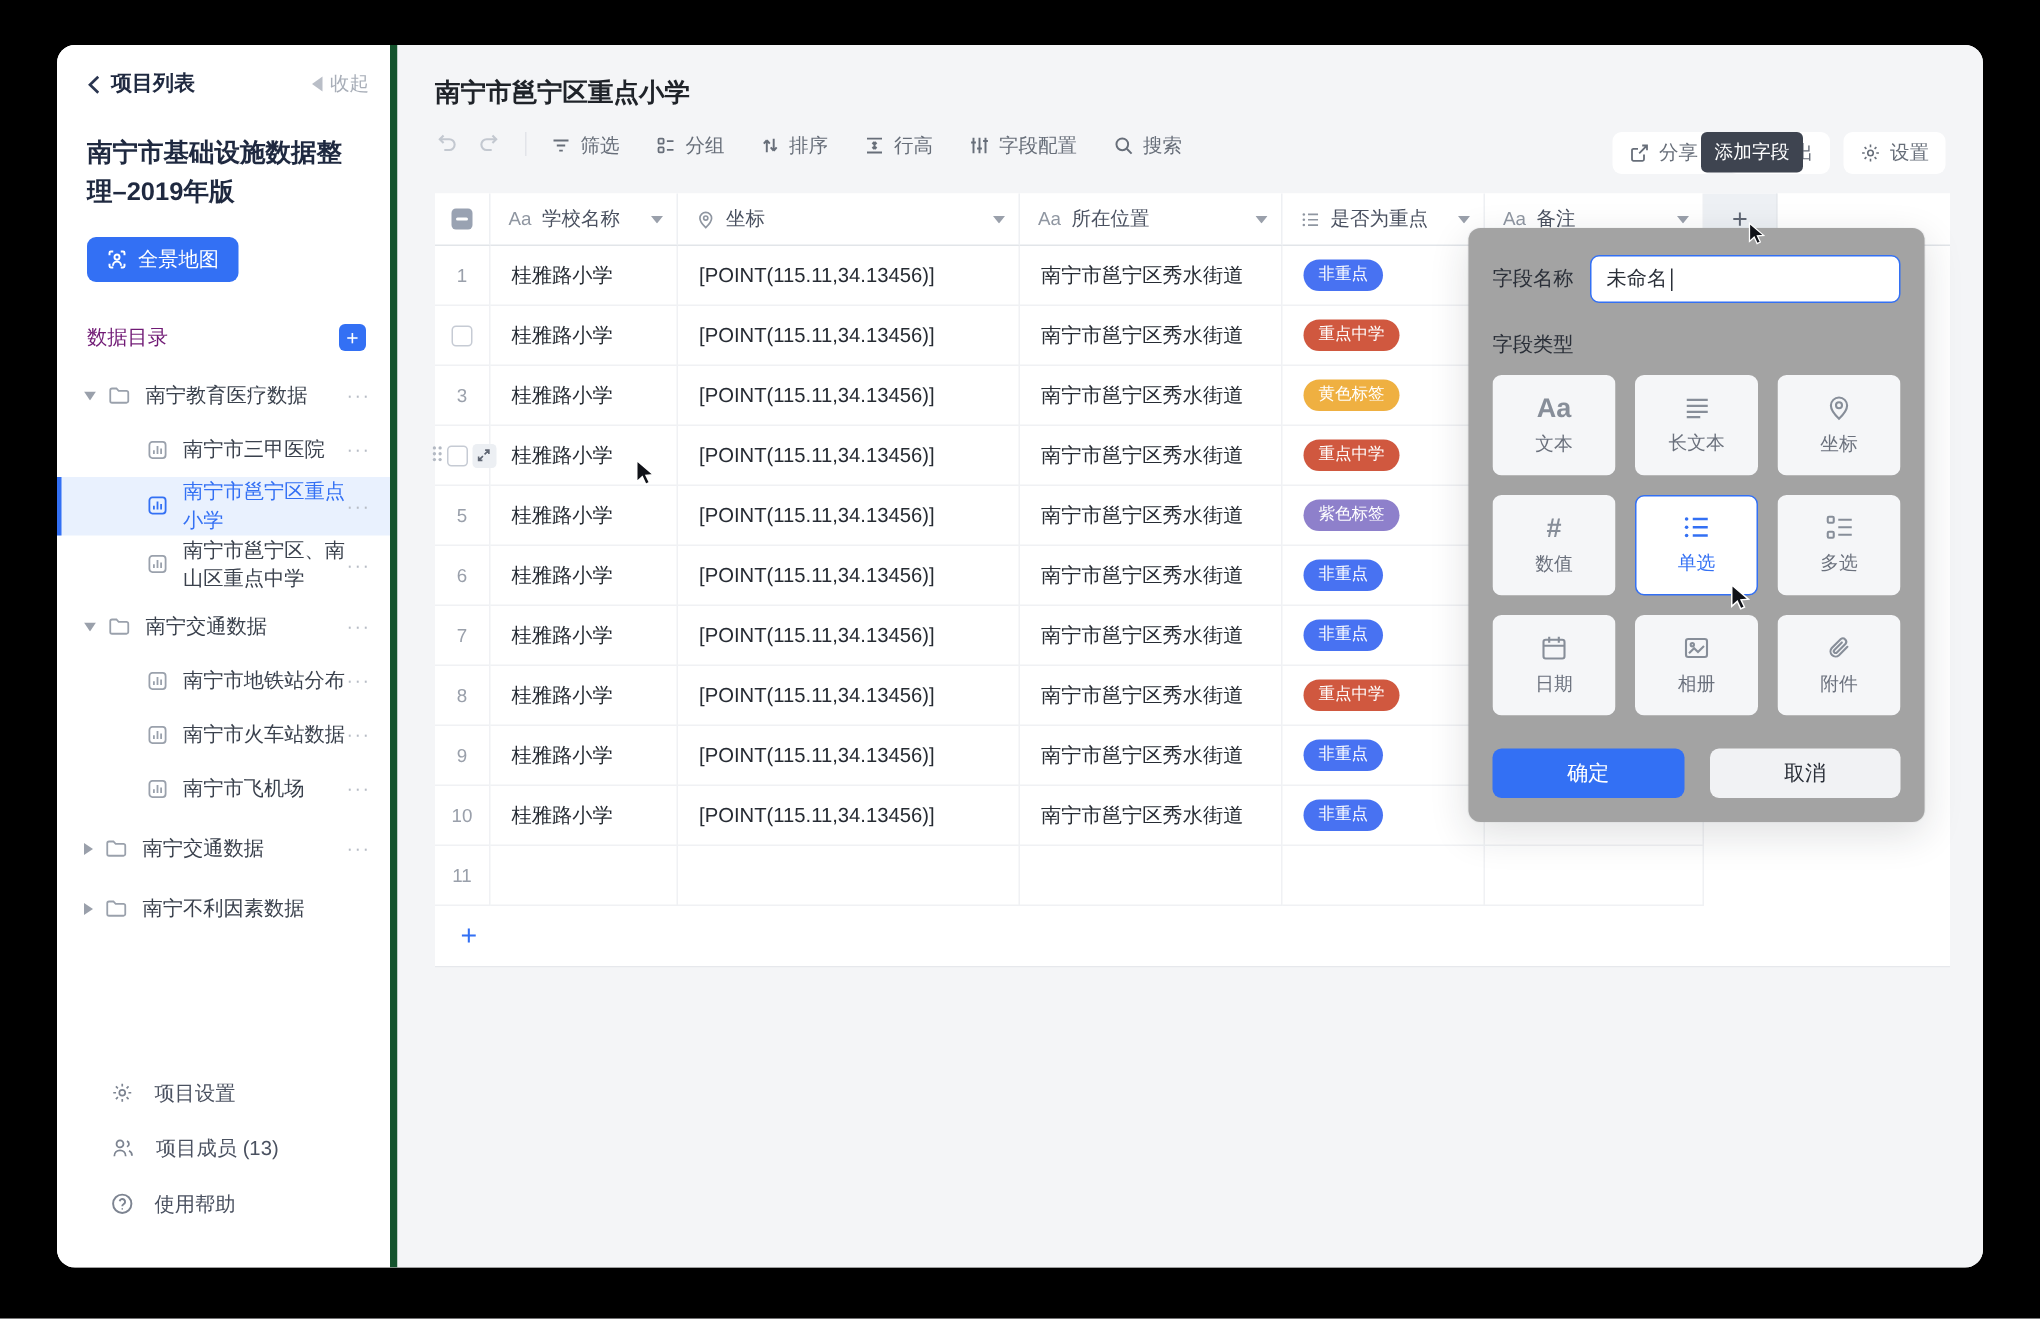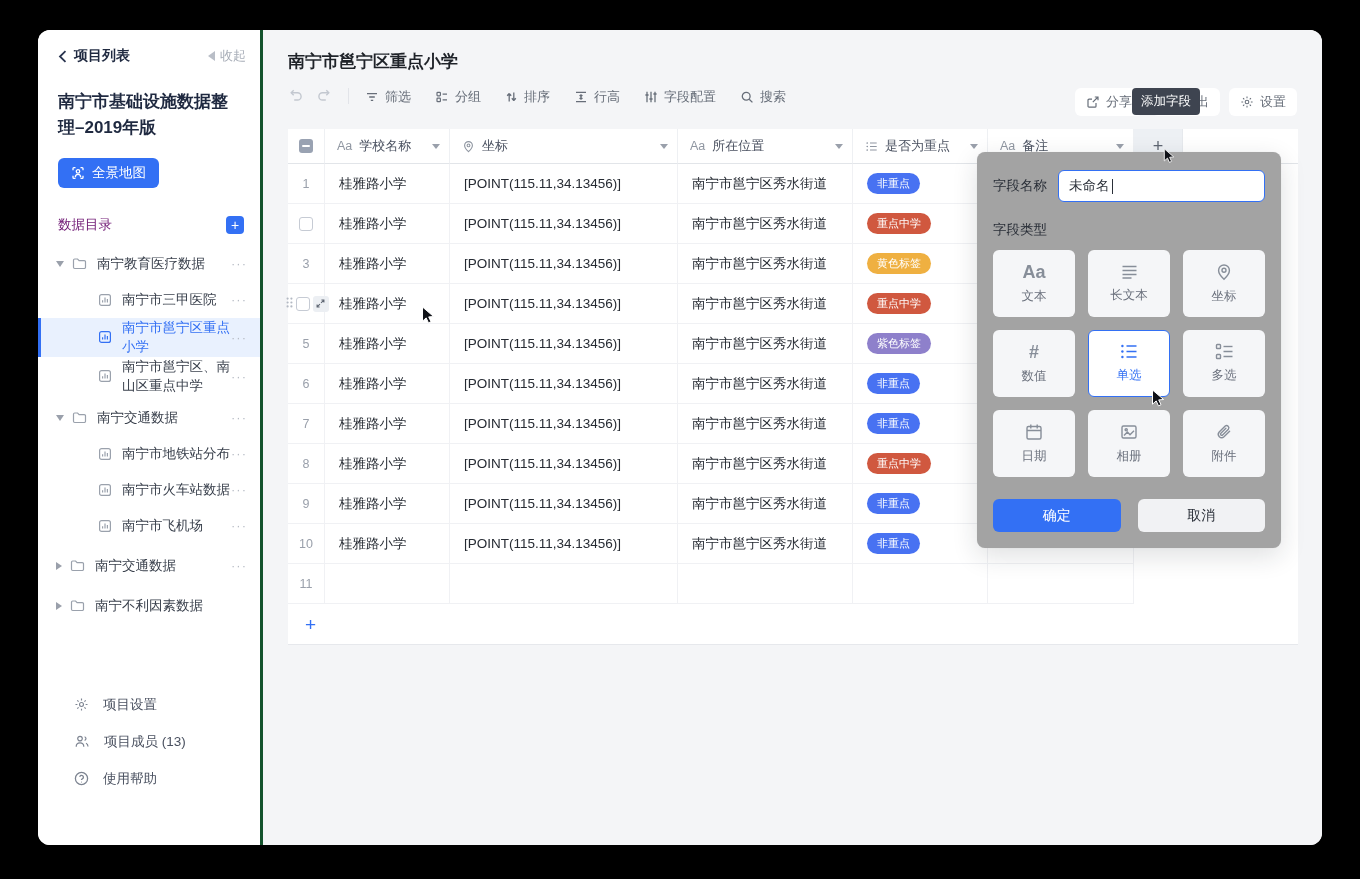--- a/index.html
+++ b/index.html
@@ -7,21 +7,21 @@
     width:1360px;height:879px;position:relative;background:#000;
     font-family:"Liberation Sans","DejaVu Sans",sans-serif;
     -webkit-font-smoothing:antialiased;overflow:hidden;
   }
   .window{
     position:absolute;left:38px;top:30px;width:1284px;height:815px;
     background:#fff;border-radius:12px;overflow:hidden;display:flex;
     box-shadow:0 14px 50px rgba(0,0,0,.55);
   }
   
-  .sidebar{flex:0 0 222px;width:222px;background:#fff;border-right:3px solid #14532d;
+  .sidebar{flex:0 0 222px;width:222px;background:#fff;border-right:5px solid #14532d;
     display:flex;flex-direction:column;position:relative;}
   .sb-header{display:flex;justify-content:space-between;align-items:center;padding:17px 14px 0 20px;}
   .back{display:flex;align-items:center;gap:7px;color:#1f2940;font-size:14px;font-weight:bold;cursor:pointer;}
   .collapse{display:flex;align-items:center;gap:5px;color:#a8aeb8;font-size:13px;cursor:pointer;}
   .tri-left{width:0;height:0;border-top:5px solid transparent;border-bottom:5px solid transparent;border-right:7px solid #b9bec7;}
   .project-title{margin:0;padding:24px 20px 0;font-size:17px;font-weight:bold;color:#1f2940;line-height:1.55;}
   .map-btn{display:inline-flex;align-items:center;gap:7px;margin:16px 0 0 20px;width:fit-content;
     background:var(--primary,#3370F4);color:#fff;border:none;border-radius:6px;padding:6px 13px;font-size:13.5px;cursor:pointer;}
   .catalog-row{display:flex;justify-content:space-between;align-items:center;padding:28px 16px 6px 20px;}
   .catalog-label{color:#701a75;font-size:13.5px;}
@@ -30,21 +30,21 @@
   .tree{flex:1 1 auto;overflow:hidden;padding-top:2px;}
   .tree-item{position:relative;display:flex;align-items:center;min-height:36px;font-size:13.5px;color:#3a414d;cursor:pointer;}
   .tree-item.folder{padding-left:18px;margin-top:4px;}
   .tree-item.sheet{padding-left:60px;}
   .tree-item .caret{margin-right:8px;display:flex;}
   .tree-item .t-icon{margin-right:10px;display:flex;flex-shrink:0;}
   .tree-label{max-width:120px;line-height:1.45;}
   .tree-item .more{position:absolute;right:13px;color:#b7bcc5;font-size:13px;letter-spacing:1px;}
   .tree-item.selected{background:#E9F1FE;color:var(--primary,#3370F4);}
   .tree-item.selected::before{content:"";position:absolute;left:0;top:0;bottom:0;width:3px;background:var(--primary,#3370F4);}
-  .sb-footer{padding:10px 0 48px;}
+  .sb-footer{padding:10px 0 24px;}
   .f-item{display:flex;align-items:center;height:37px;padding-left:36px;gap:14px;color:#4a5160;font-size:13.5px;cursor:pointer;}
   .f-item svg{color:#7d8491;}
   
   .main{flex:1;background:#f4f5f7;position:relative;overflow:hidden;}
   .page-title{padding:20px 0 0 25px;font-size:17px;font-weight:bold;color:#1f2329;}
   .toolbar{display:flex;align-items:flex-start;margin:15px 25px 0;height:28px;color:#676e79;font-size:13px;}
   .tb-item{display:flex;align-items:center;gap:6px;margin-right:24px;cursor:pointer;white-space:nowrap;}
   .tb-ghost{color:#c3c8d0;margin-right:14px;cursor:default;}
   .tb-divider{width:1px;height:16px;background:#e2e4e9;margin:0 16px 0 2px;}
   .tb-right{margin-left:auto;display:flex;gap:9px;}

